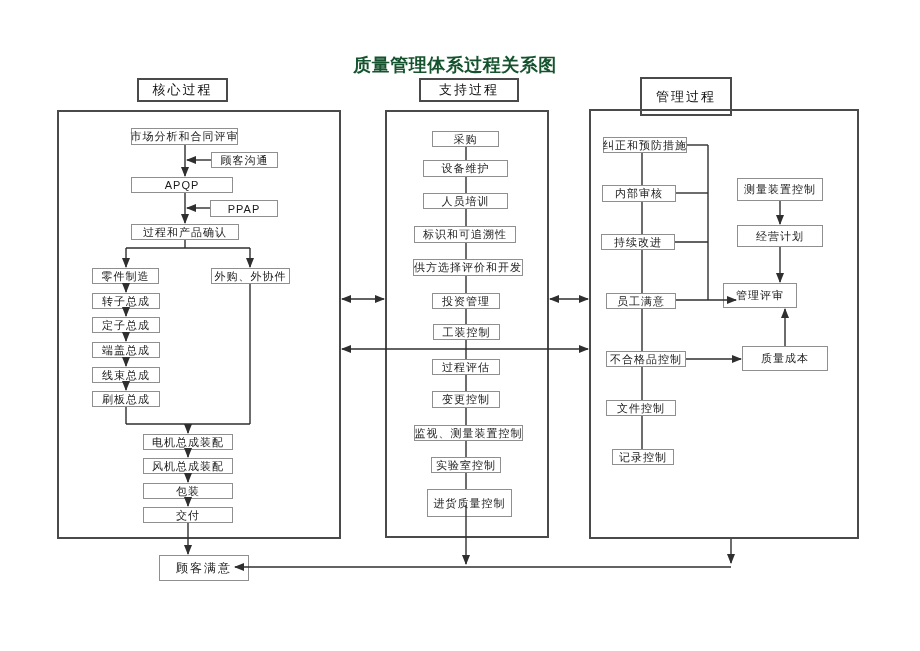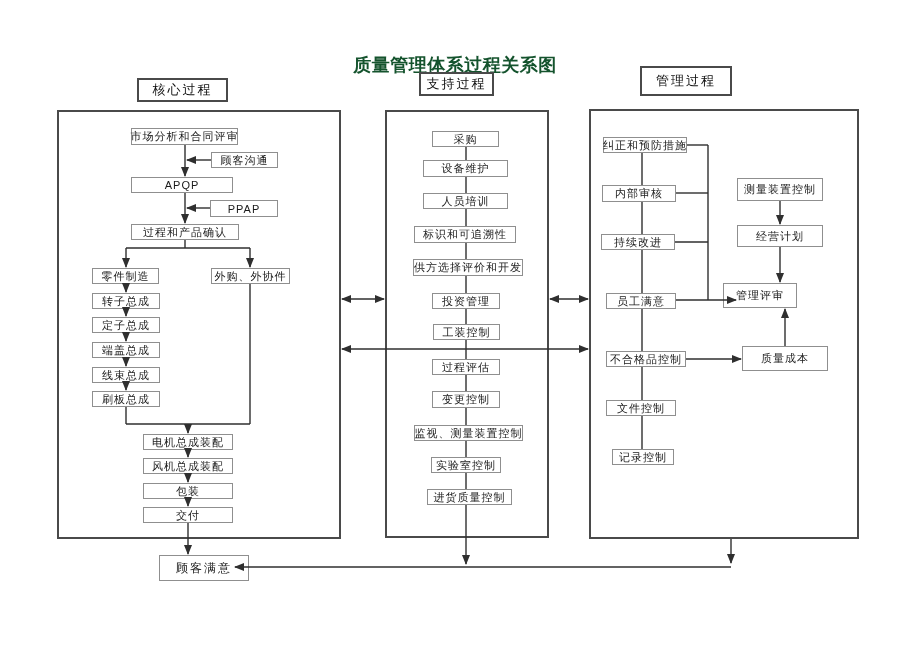--- a/index.html
+++ b/index.html
@@ -29,22 +29,22 @@
   svg.wires line{stroke:#2f2f2f;stroke-width:1.4;fill:none;}
 </style>
 </head>
 <body>
 
 <div class="canvas">
 
   <div class="title">质量管理体系过程关系图</div>
 
   <div class="hdr" style="left:137px;top:78px;width:91px;height:24px">核心过程</div>
-  <div class="hdr" style="left:419px;top:72px;width:75px;height:24px">支持过程</div>
-  <div class="hdr" style="left:640px;top:66px;width:92px;height:30px">管理过程</div>
+  <div class="hdr" style="left:419px;top:78px;width:100px;height:24px">支持过程</div>
+  <div class="hdr" style="left:640px;top:77px;width:92px;height:39px">管理过程</div>
 
   <div class="frame" style="left:57px;top:110px;width:284px;height:429px"></div>
   <div class="frame" style="left:385px;top:110px;width:164px;height:428px"></div>
   <div class="frame" style="left:589px;top:109px;width:270px;height:430px"></div>
 
   <div class="node" style="left:131px;top:128px;width:107px;height:17px">市场分析和合同评审</div>
   <div class="node" style="left:211px;top:152px;width:67px;height:16px">顾客沟通</div>
   <div class="node" style="left:131px;top:177px;width:102px;height:16px">APQP</div>
   <div class="node" style="left:210px;top:200px;width:68px;height:17px">PPAP</div>
   <div class="node" style="left:131px;top:224px;width:108px;height:16px">过程和产品确认</div>
@@ -64,21 +64,21 @@
   <div class="node" style="left:423px;top:160px;width:85px;height:17px">设备维护</div>
   <div class="node" style="left:423px;top:193px;width:85px;height:16px">人员培训</div>
   <div class="node" style="left:414px;top:226px;width:102px;height:17px">标识和可追溯性</div>
   <div class="node" style="left:413px;top:259px;width:110px;height:17px">供方选择评价和开发</div>
   <div class="node" style="left:432px;top:293px;width:68px;height:16px">投资管理</div>
   <div class="node" style="left:433px;top:324px;width:67px;height:16px">工装控制</div>
   <div class="node" style="left:432px;top:359px;width:68px;height:16px">过程评估</div>
   <div class="node" style="left:432px;top:391px;width:68px;height:17px">变更控制</div>
   <div class="node" style="left:414px;top:425px;width:109px;height:16px">监视、测量装置控制</div>
   <div class="node" style="left:431px;top:457px;width:70px;height:16px">实验室控制</div>
-  <div class="node" style="left:427px;top:489px;width:85px;height:16px">进货质量控制</div>
+  <div class="node" style="left:427px;top:489px;width:85px;height:28px">进货质量控制</div>
 
   <div class="node" style="left:603px;top:137px;width:84px;height:16px">纠正和预防措施</div>
   <div class="node" style="left:602px;top:185px;width:74px;height:17px">内部审核</div>
   <div class="node" style="left:601px;top:234px;width:74px;height:16px">持续改进</div>
   <div class="node" style="left:606px;top:293px;width:70px;height:16px">员工满意</div>
   <div class="node" style="left:606px;top:351px;width:80px;height:16px">不合格品控制</div>
   <div class="node" style="left:606px;top:400px;width:70px;height:16px">文件控制</div>
   <div class="node" style="left:612px;top:449px;width:62px;height:16px">记录控制</div>
   <div class="node" style="left:737px;top:178px;width:86px;height:23px">测量装置控制</div>
   <div class="node" style="left:737px;top:225px;width:86px;height:22px">经营计划</div>

